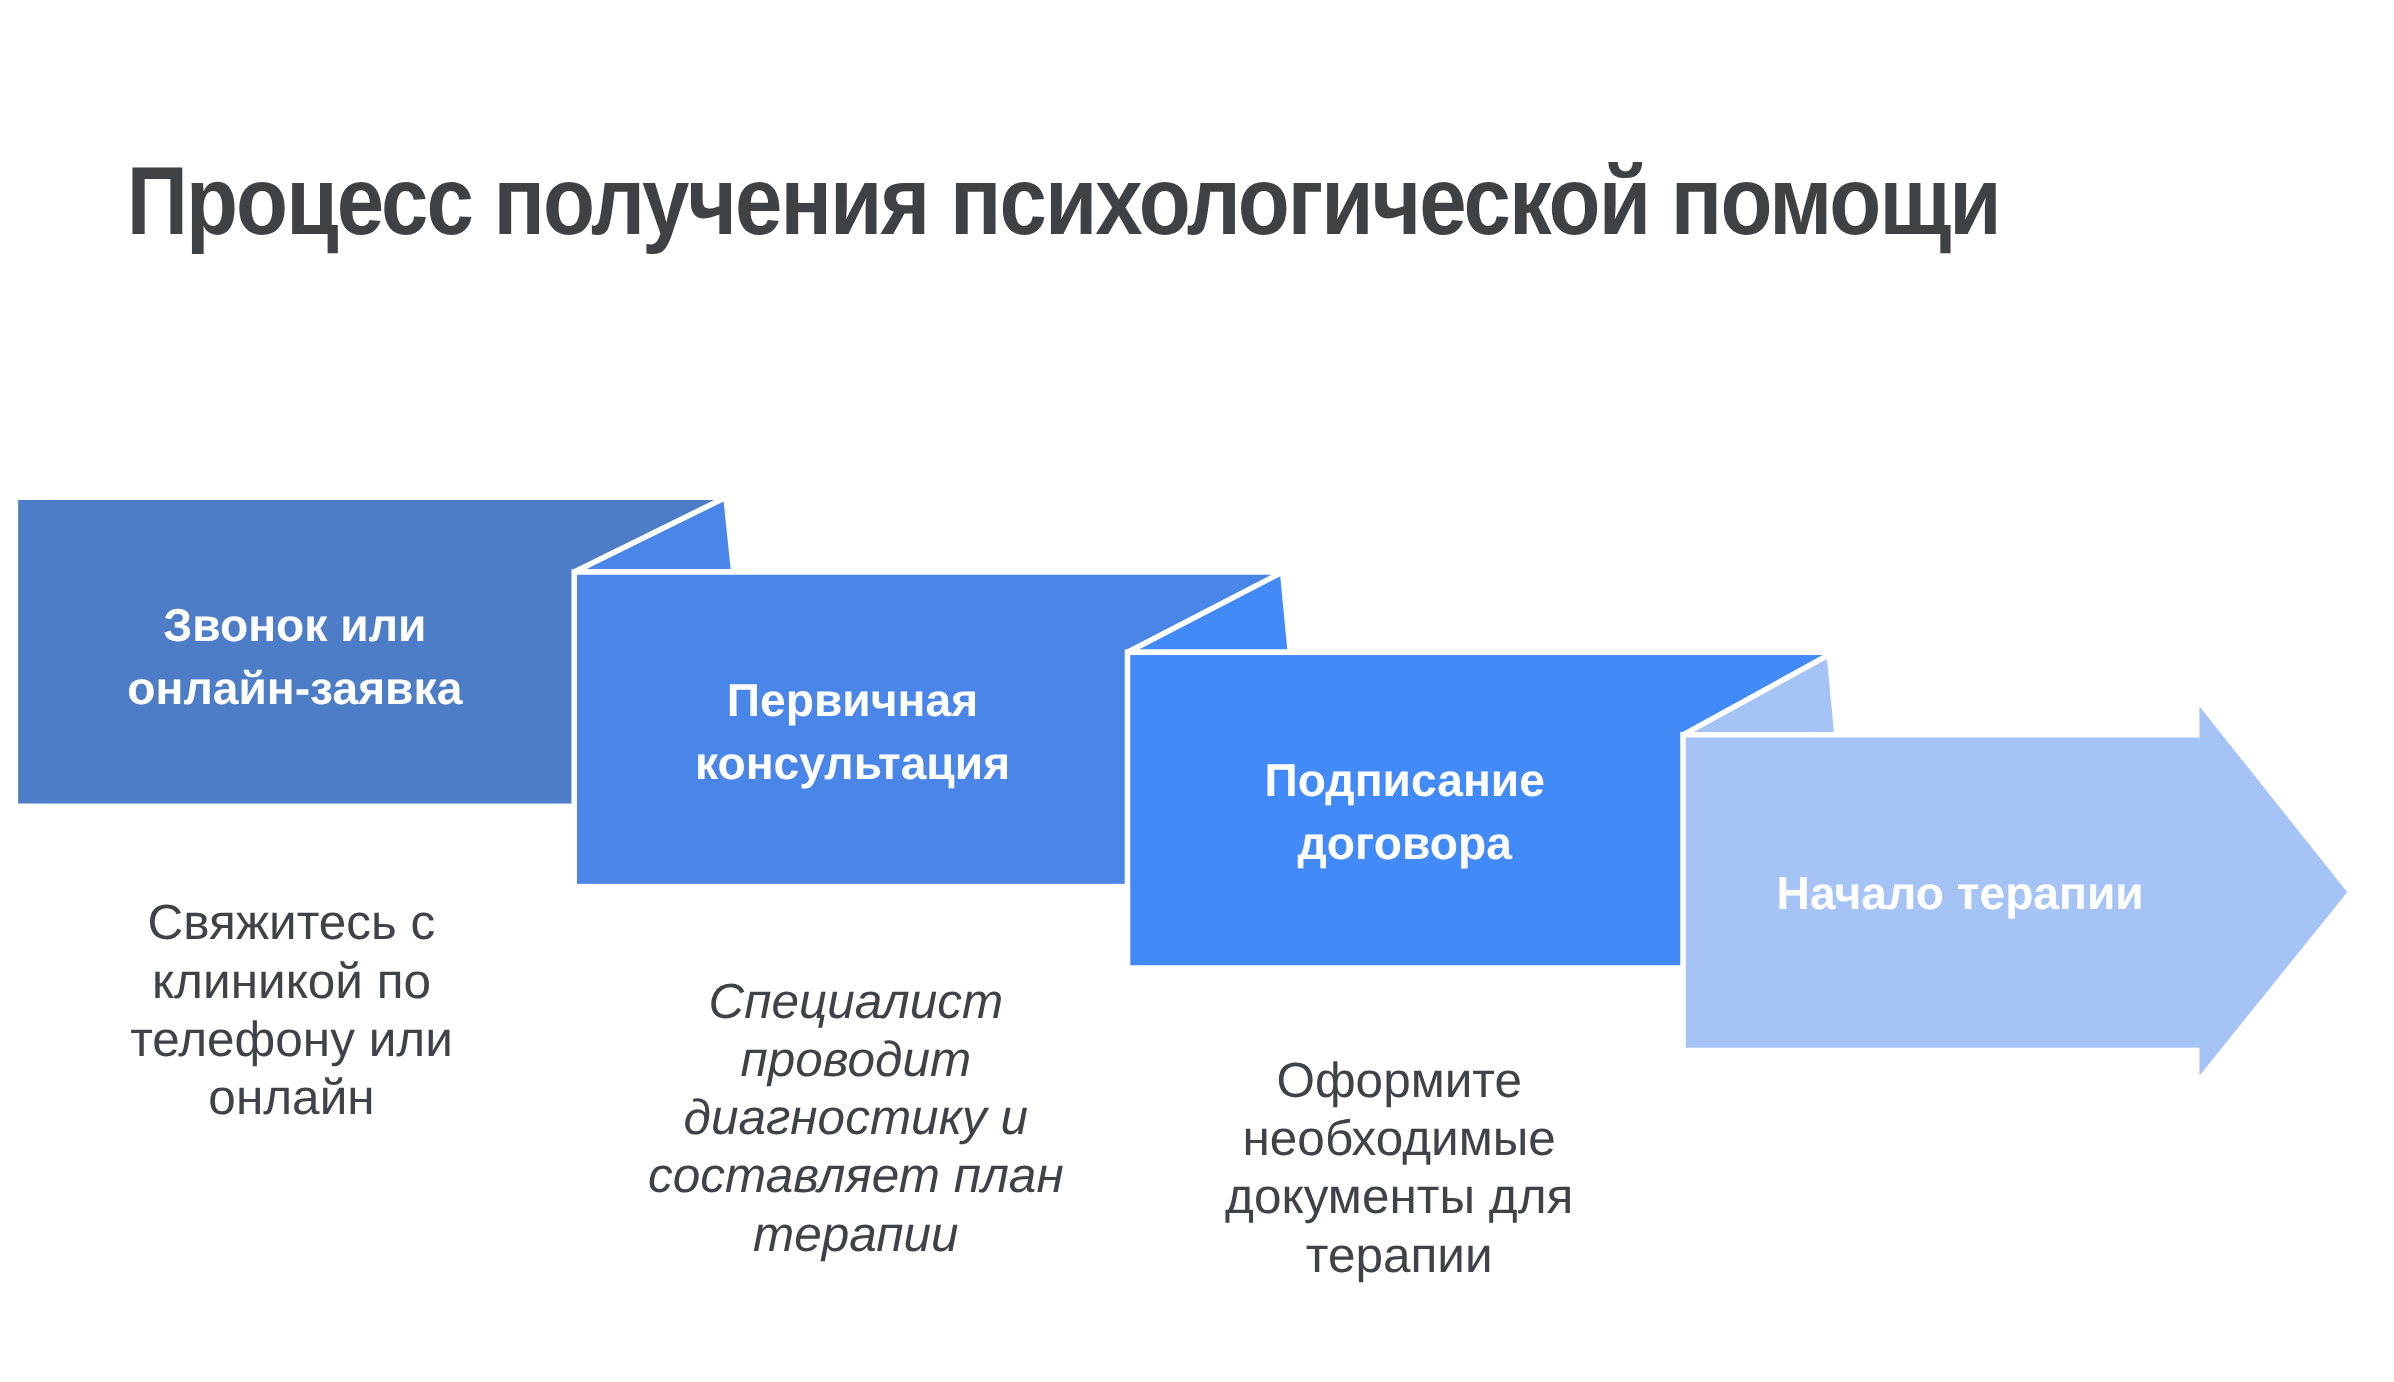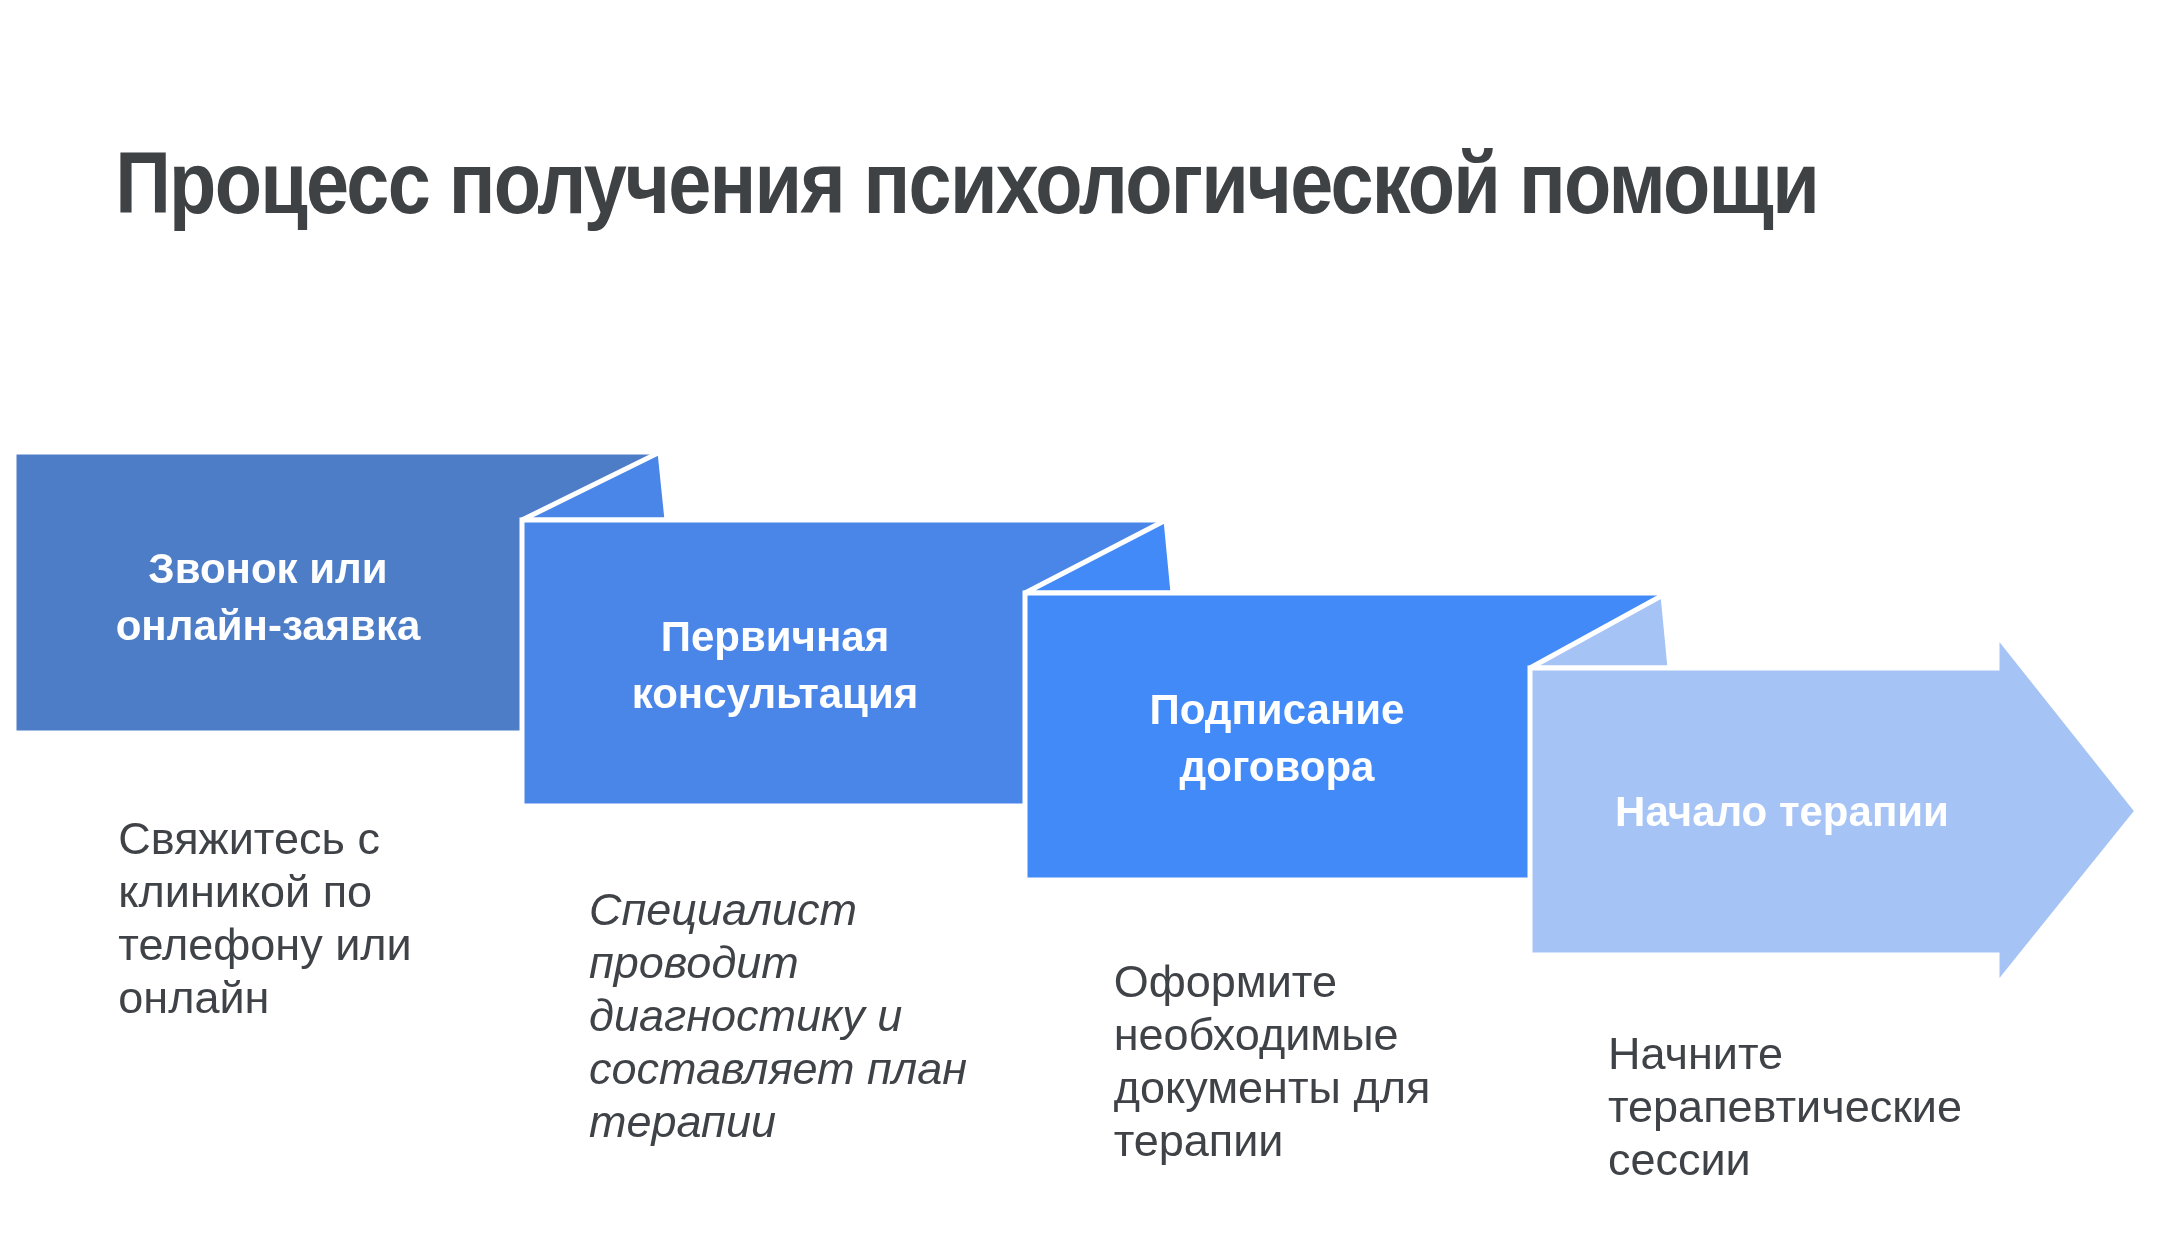--- a/index.html
+++ b/index.html
@@ -16,21 +16,21 @@
   .shapes{position:absolute;left:0;top:0;width:2176px;height:1256px;}
   .shapes .shape{stroke:#ffffff;stroke-width:5px;stroke-linejoin:miter;}
   .step-label{
     position:absolute;transform:translateX(-50%);
     color:#ffffff;font-weight:bold;font-size:42px;line-height:57px;
     text-align:center;white-space:pre-line;
   }
   .step-desc{
     position:absolute;transform:translateX(-50%);
     color:#3f4347;font-size:45px;line-height:53px;
-    white-space:pre-line;
+    text-align:center;white-space:pre-line;
   }
 </style>
 </head>
 <body>
 
 <div class="canvas">
 
   <h1 class="title">Процесс получения психологической помощи</h1>
 
   <svg class="shapes" viewBox="0 0 2176 1256" aria-hidden="true">
@@ -61,17 +61,14 @@
 онлайн</div>
   <div class="step-desc" style="left:778px;top:883px;font-style:italic;">Специалист
 проводит
 диагностику и
 составляет план
 терапии</div>
   <div class="step-desc" style="left:1272px;top:955px;">Оформите
 необходимые
 документы для
 терапии</div>
-  <div class="step-desc" style="left:1785px;top:1027px;">Начните
-терапевтические
-сессии</div>
 
 </div>
 
 </body></html>

